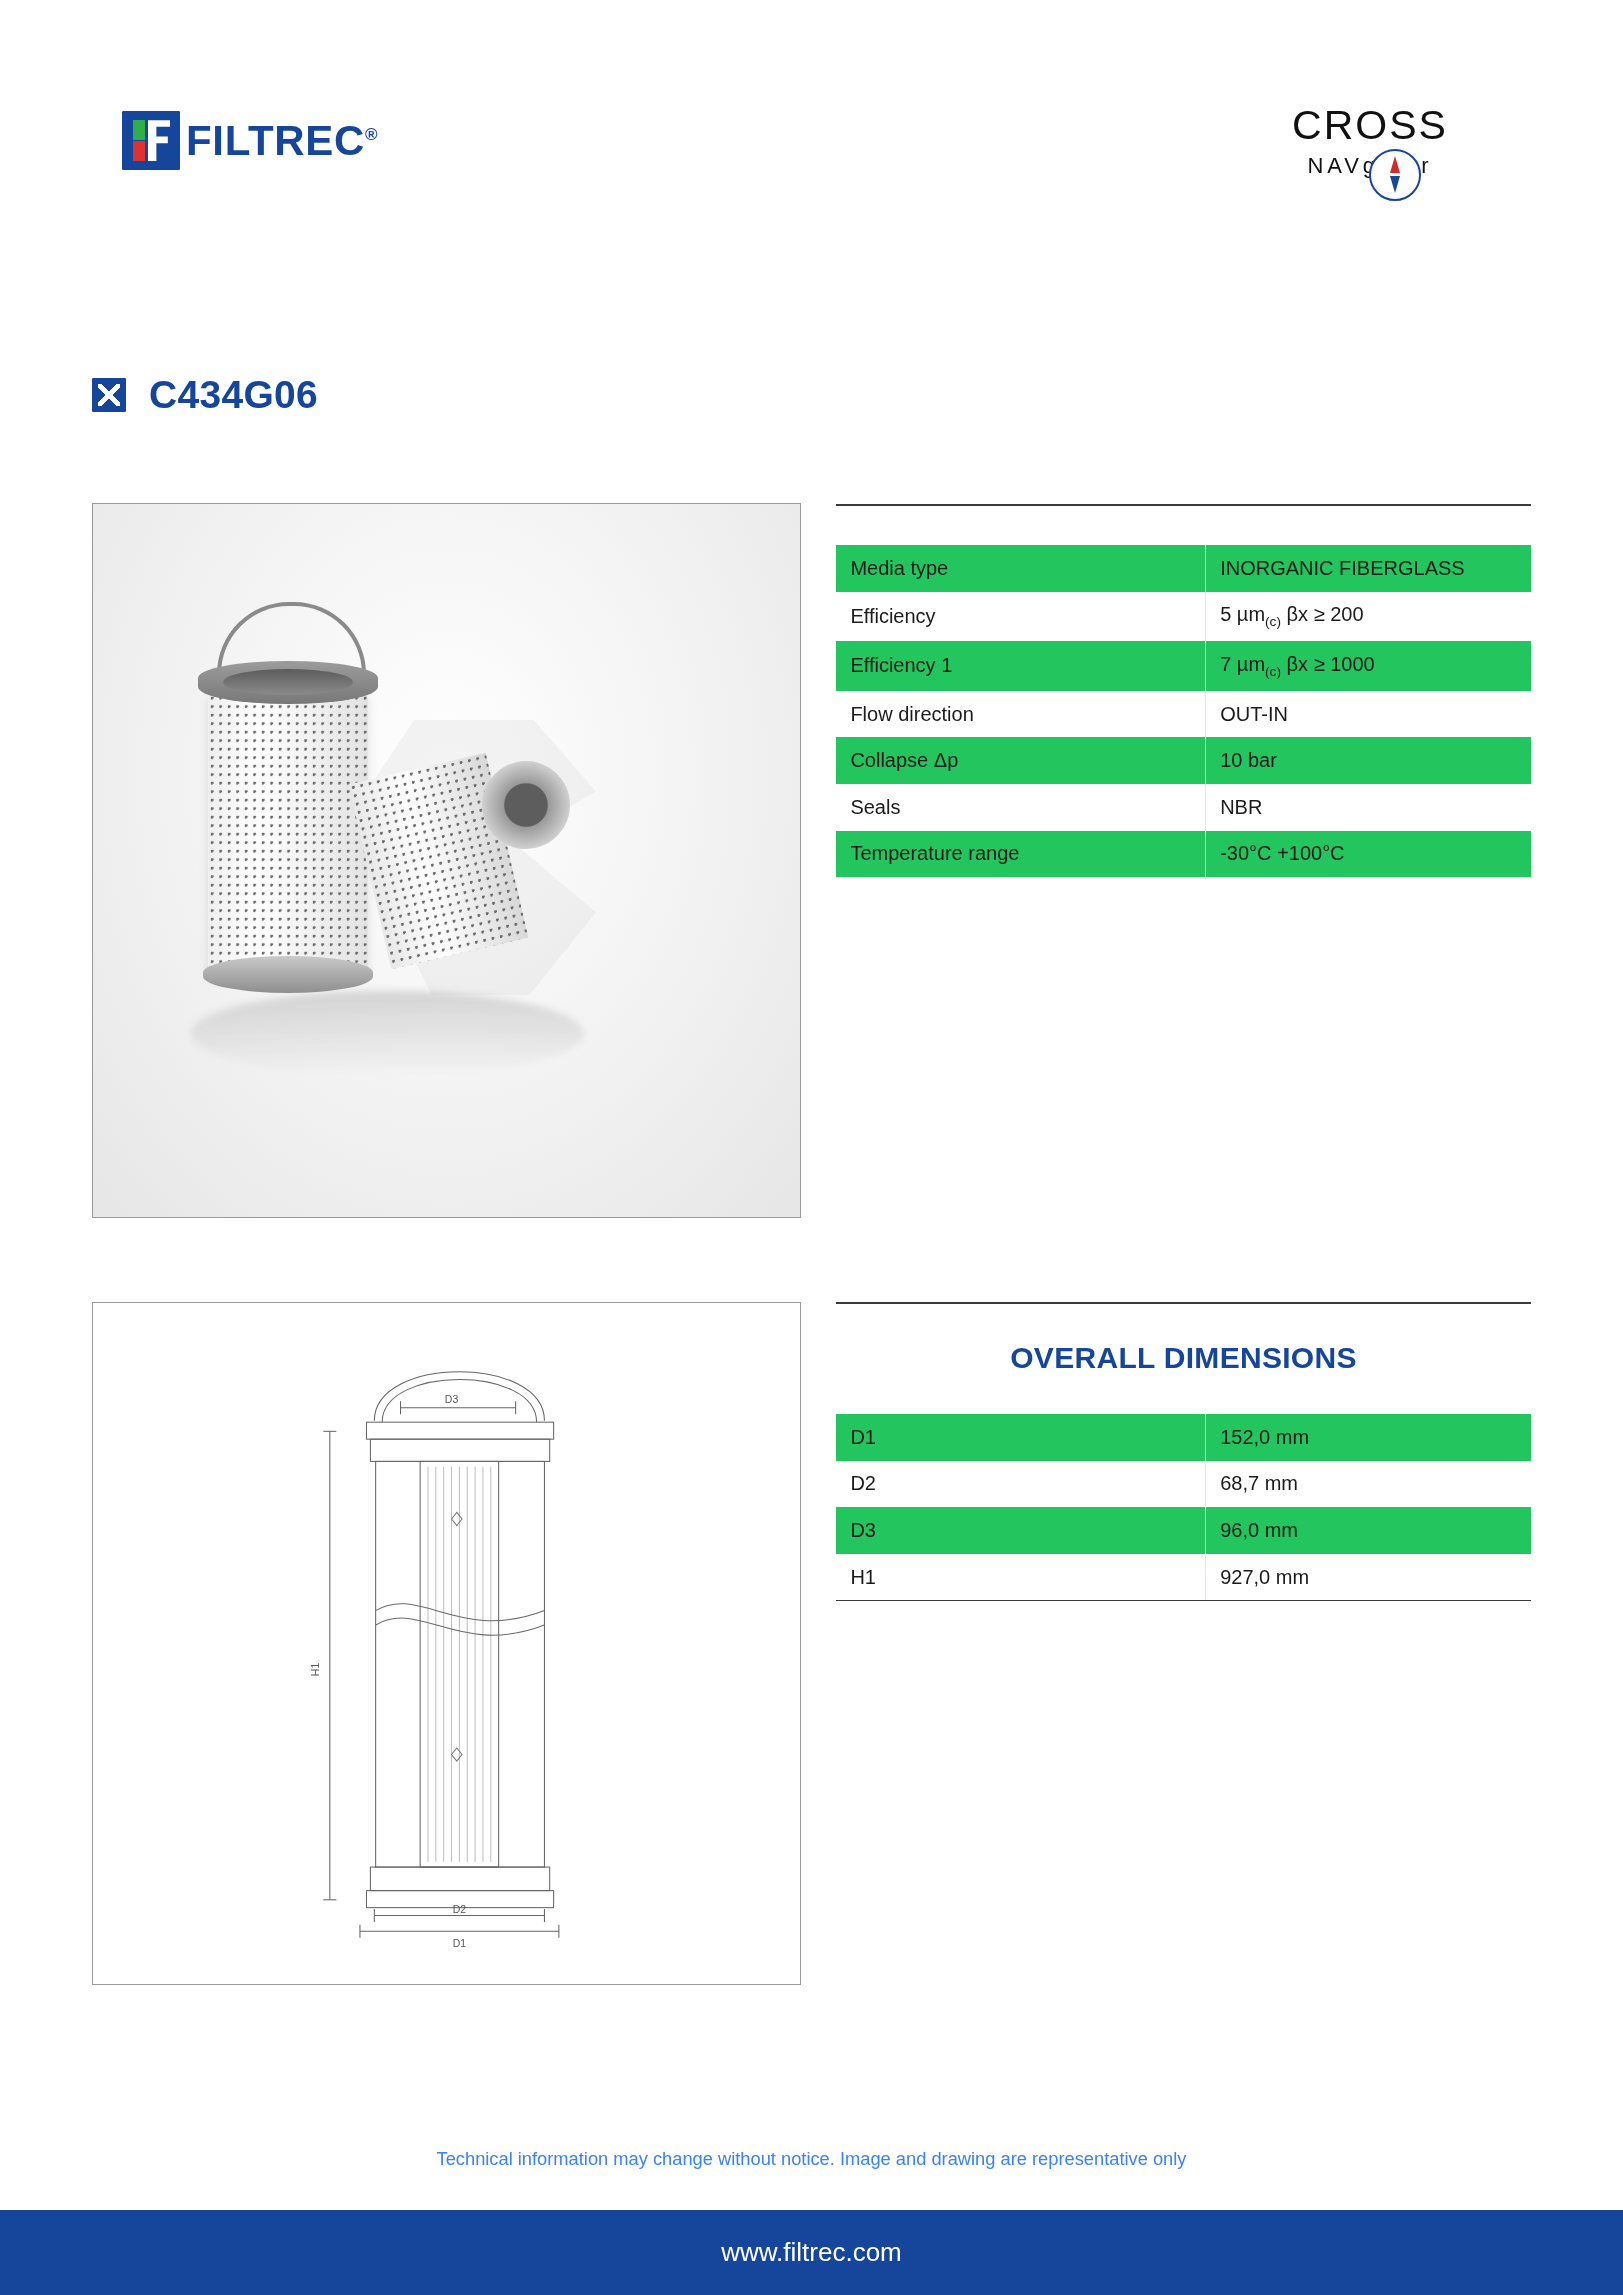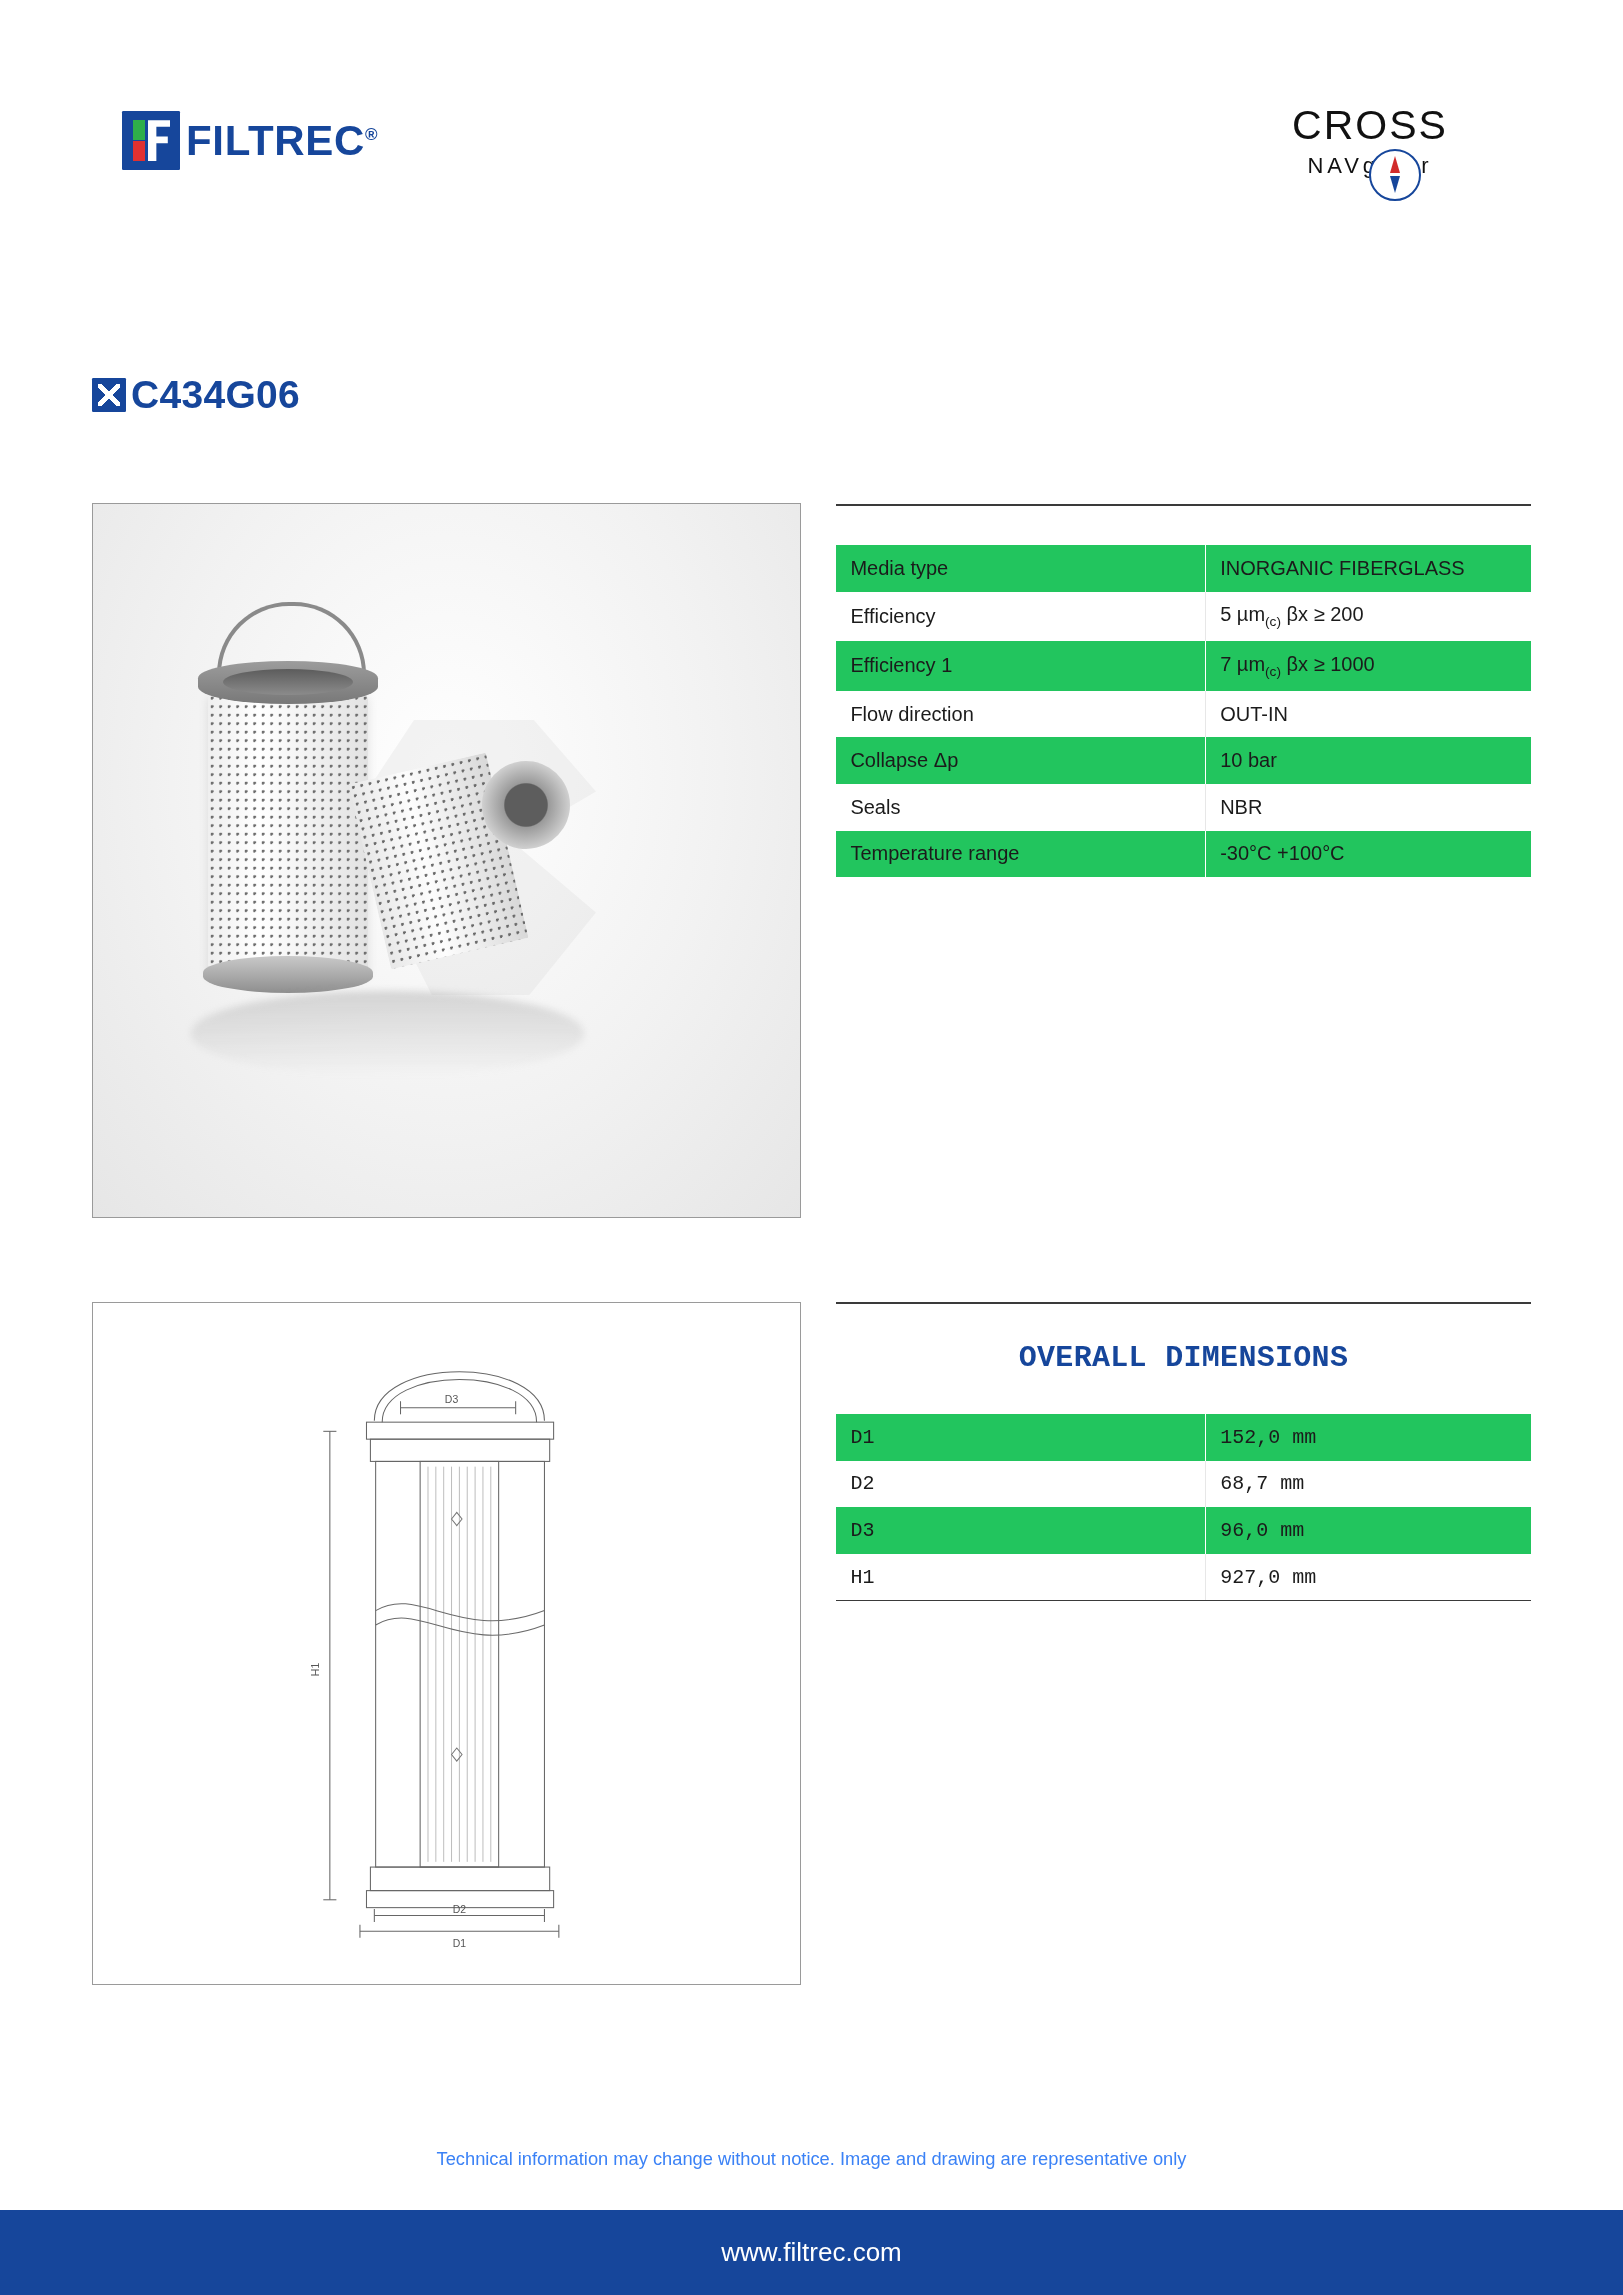--- a/index.html
+++ b/index.html
@@ -127,21 +127,21 @@
     border-top: 17px solid #16469b;
   }
 
   
   .title-row {
     position: absolute;
     left: 92px;
     top: 373px;
     display: flex;
     align-items: center;
-    gap: 5px;
+    gap: 23px;
   }
   .title-icon {
     width: 34px;
     height: 34px;
     background: #16469b;
     position: relative;
     border-radius: 1.3px;
   }
   .title-icon::before {
     content: "";
@@ -499,21 +499,21 @@
           <td class="v">NBR</td>
         </tr>
         <tr class="shaded">
           <td class="k">Temperature range</td>
           <td class="v">-30°C +100°C</td>
         </tr>
       </tbody>
     </table>
   </div>
 
-  <div class="right-col" style="top:1302px;font-family:Liberation Mono, monospace;">
+  <div class="right-col" style="top:1302px;">
     <div class="sec-rule"></div>
     <div class="sec-title" style="margin-top:37px;">OVERALL DIMENSIONS</div>
 
     <table class="spec" style="margin-top:39px;">
       <tbody>
         <tr class="shaded">
           <td class="k">D1</td>
           <td class="v">152,0 mm</td>
         </tr>
         <tr class="plain">

